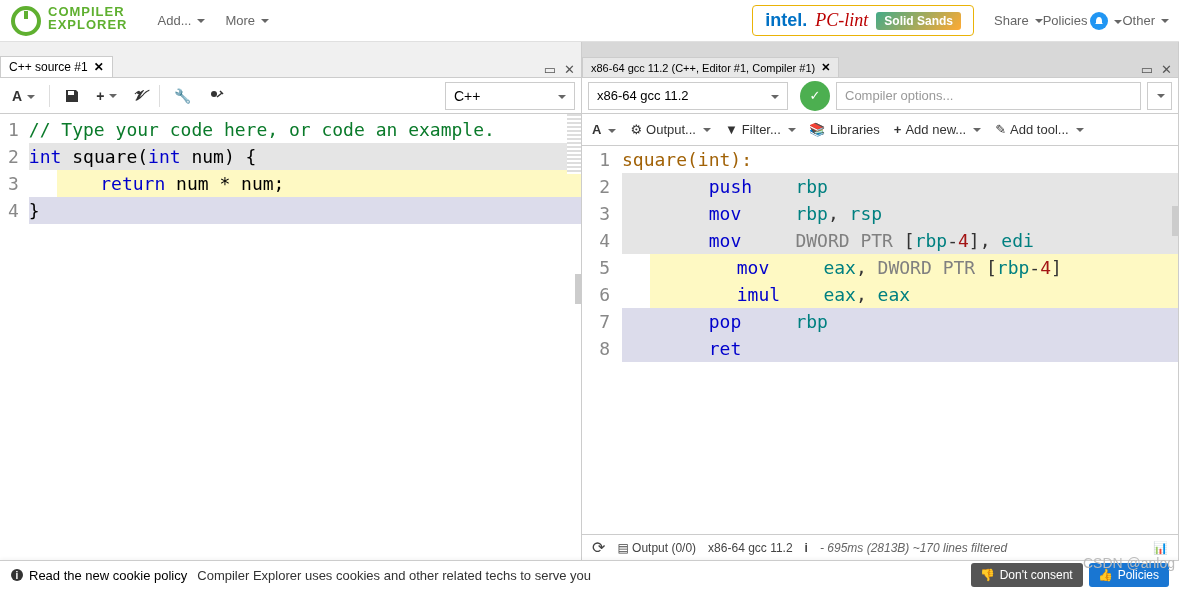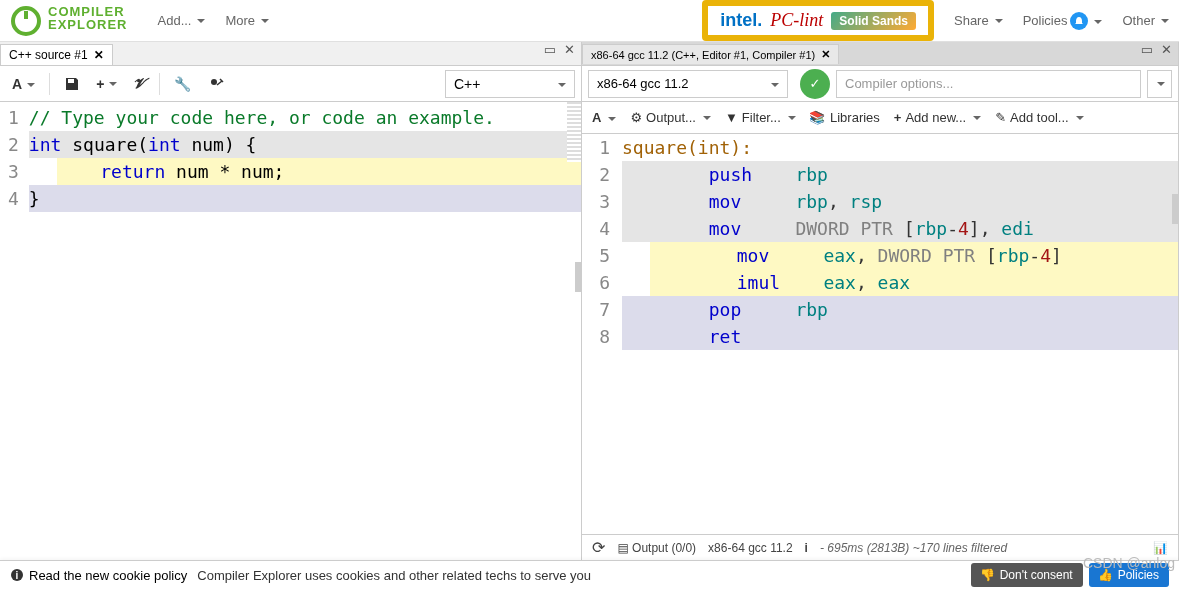--- a/index.html
+++ b/index.html
@@ -7,35 +7,35 @@
   
   
   .topnav { height: 42px; display: flex; align-items: center; padding: 0 10px; border-bottom: 1px solid #e0e0e0; }
   .logo { display: flex; align-items: flex-start; gap: 6px; }
   .logo-icon { width: 32px; height: 32px; }
   .logo-text { display: flex; flex-direction: column; line-height: 1; font-weight: bold; font-size: 13px; }
   .logo-text .t1 { color: #5fb030; letter-spacing: 1px; }
   .logo-text .t2 { color: #5fb030; letter-spacing: 1px; }
   .nav-group { display: flex; gap: 20px; margin-left: 30px; }
   .nav-item { color: #666; cursor: pointer; display: flex; align-items: center; gap: 3px; }
-  .sponsor-box { margin-left: auto; margin-right: 20px; border: 6px solid #eab308; border-radius: 4px; padding: 4px 12px; display: flex; align-items: center; gap: 8px; }
+  .sponsor-box { margin-left: auto; margin-right: 20px; border: 1px solid #eab308; border-radius: 4px; padding: 4px 12px; display: flex; align-items: center; gap: 8px; }
   .sponsor-intel { color: #0071c5; font-weight: bold; font-size: 18px; font-style: normal; }
   .sponsor-pclint { color: #b00; font-style: italic; font-size: 18px; font-family: serif; }
   .sponsor-solid { background: linear-gradient(135deg,#4a8,#fa3); color:#fff; padding:2px 8px; border-radius:3px; font-size:12px; font-weight:bold;}
-  .nav-right { display: flex; gap: 20px; align-items: center; }
+  .nav-right { display: flex; align-items: center; }
   .bell { width: 18px; height: 18px; background: #2196f3; border-radius: 50%; display:inline-flex; align-items:center; justify-content:center;}
   
   
   .main { display: flex; height: 518px; }
   .pane { display: flex; flex-direction: column; border-right: 1px solid #ccc; position: relative; }
   .pane-left { width: 582px; }
   .pane-right { width: 597px; }
   
   
-  .tabbar { height: 24px; background: #f0f0f0; display: flex; align-items: flex-start; border-bottom: 1px solid #ccc; position: relative; }
+  .tabbar { height: 36px; background: #f0f0f0; display: flex; align-items: flex-end; border-bottom: 1px solid #ccc; position: relative; }
   .tab { background: #fff; border: 1px solid #ccc; border-bottom: none; padding: 3px 8px; font-size: 12px; display: flex; align-items: center; gap: 6px; margin-top: 2px; }
   .tab .close { cursor: pointer; font-weight: bold; }
   .tabbar-right { margin-left: auto; display: flex; align-items: center; gap: 8px; padding-right: 6px; font-size: 13px; color: #555; }
   
   
   .toolbar { height: 36px; display: flex; align-items: center; border-bottom: 1px solid #ccc; padding: 0 6px; gap: 4px; font-size: 14px; }
   .tool-btn { padding: 4px 6px; cursor: pointer; display: flex; align-items: center; gap: 2px; color: #333; }
   .tool-sep { width: 1px; height: 22px; background: #ddd; margin: 0 4px; }
   .lang-select { margin-left: auto; width: 130px; height: 28px; border: 1px solid #ccc; padding: 0 8px; display: flex; align-items: center; justify-content: space-between; cursor: pointer; }
   .compiler-row { display: flex; align-items: center; height: 36px; border-bottom: 1px solid #ccc; }

